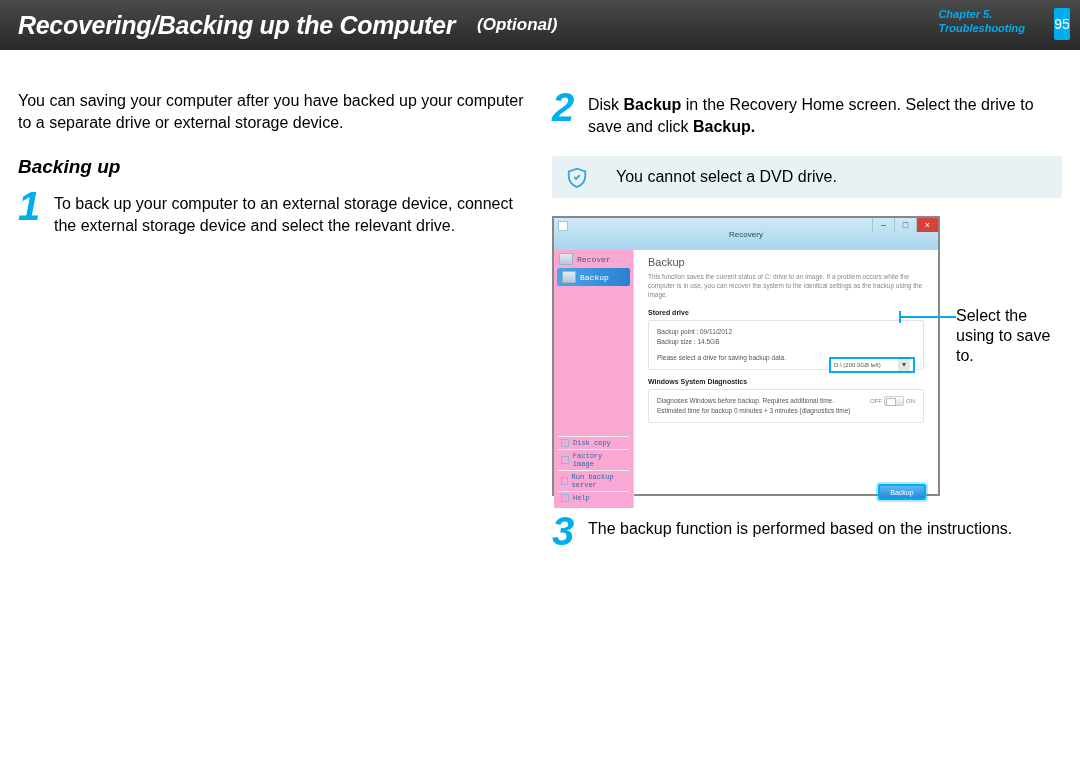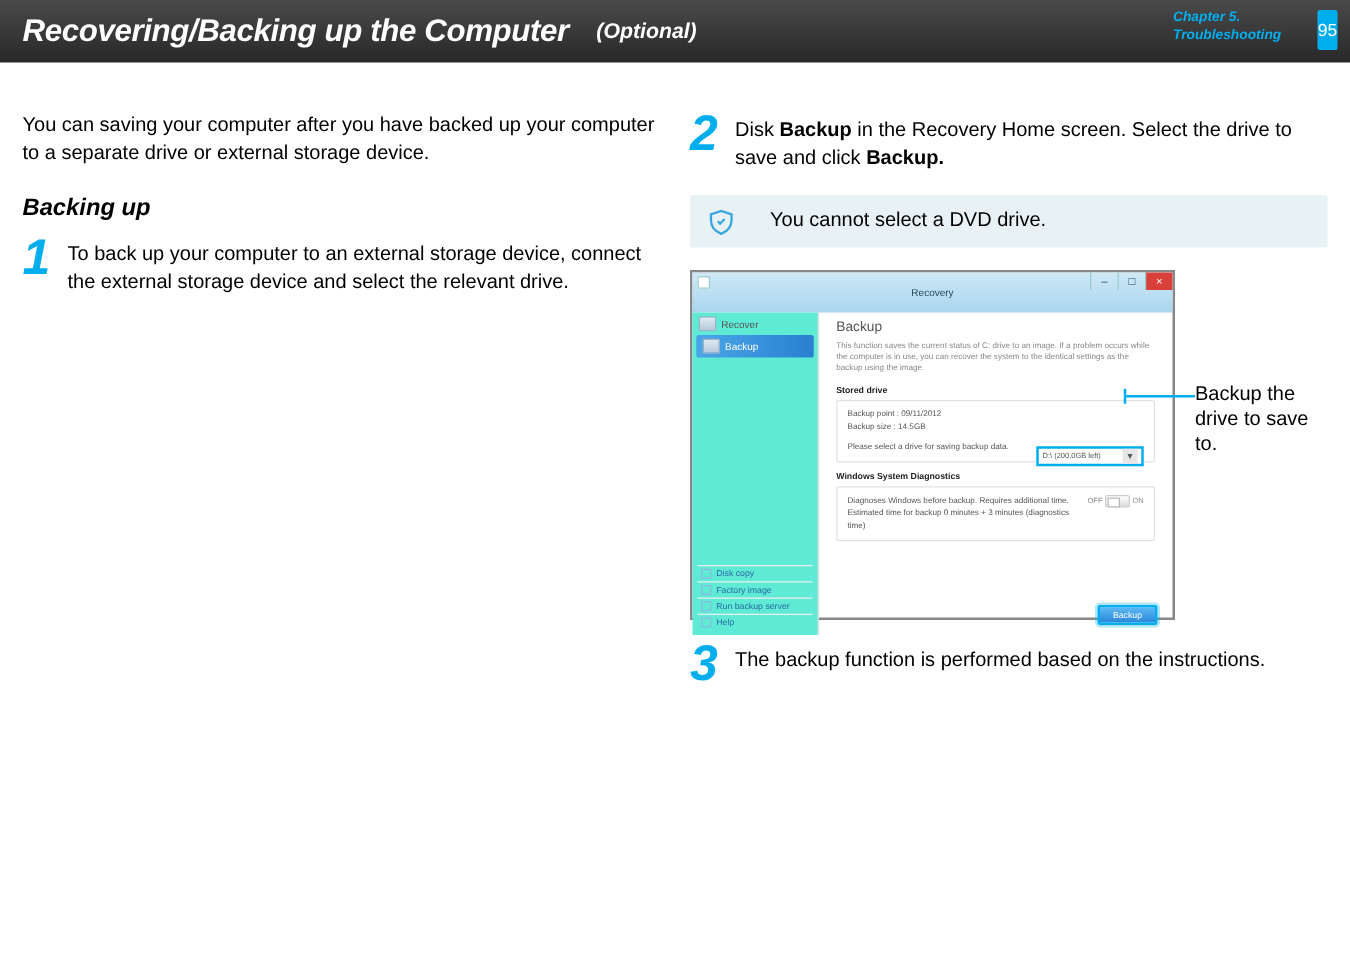--- a/index.html
+++ b/index.html
@@ -22,21 +22,21 @@
   .note-icon { width: 22px; height: 22px; color: #3aa6e0; }
   .note-text { font-size: 16px; }
   .screenshot-wrap { position: relative; margin-bottom: 18px; }
   .shot { border: 2px solid #888; background: #fff; width: 388px; height: 280px; position: relative; font-size: 7px; color: #333; }
   .shot-titlebar { height: 32px; background: linear-gradient(to bottom,#cfe8f6,#a8d6ee); display: flex; align-items: center; justify-content: center; position: relative; font-size: 8px; color: #2a4a5a; text-align: right; }
   .shot-titleicon { position:absolute; left:4px; top:3px; width:10px; height:10px; background:#fff; border:1px solid #9cc; }
   .shot-winbtns { position:absolute; right:0; top:0; display:flex; }
   .shot-winbtn { width:22px; height:14px; border-left:1px solid #9cc; display:flex; align-items:center; justify-content:center; font-size:9px; }
   .shot-close { background:#d9403a; color:#fff; }
   .shot-body { display: flex; height: calc(100% - 18px); }
-  .shot-side { width: 101px; background: #5eead4; border-right: 1px solid #ddd; position: relative; }
+  .shot-side { width: 80px; background: #f9a8d4; border-right: 1px solid #ddd; position: relative; font-family: Liberation Mono, monospace; }
   .side-item { display:flex; align-items:center; gap:4px; padding:3px 5px; font-size:8px; color:#555; }
   .side-ico { width:14px; height:12px; background: linear-gradient(#dfeaf3,#b5c9da); border:1px solid #9bb4c8; border-radius:1px; }
   .side-item.active { background: linear-gradient(to right,#4aa6e8,#2a80d0); color:#fff; border-radius:2px; margin:0 3px; }
   .side-bottom { position:absolute; bottom:4px; left:4px; right:4px; }
   .side-link { display:flex; align-items:center; gap:4px; padding:2px 3px; font-size:7px; color:#2a6aa6; border-top:1px solid #eee; }
   .side-link-ico { width:8px; height:8px; border:1px solid #8abae0; }
   .shot-main { flex:1; padding: 6px 14px; position:relative; }
   .shot-h1 { font-size:11px; color:#555; font-weight:400; margin-bottom:4px; }
   .shot-desc { font-size:6.5px; color:#888; line-height:9px; margin-bottom:10px; }
   .shot-sub { font-size:7px; font-weight:700; color:#222; margin-bottom:4px; }
@@ -160,21 +160,21 @@
                     <div class="toggle"></div>
                     <span class="toggle-lbl">ON</span>
                   </div>
                 </div>
               </div>
               <div class="backup-btn">Backup</div>
             </div>
           </div>
         </div>
         <div class="callout-line"></div>
-        <div class="callout">Backup the drive to save to.</div>
+        <div class="callout">Select the using to save to.</div>
       </div>
 
       <div class="step">
         <div class="step-num">3</div>
         <div class="step-body">The backup function is performed based on the instructions.</div>
       </div>
     </div>
   </div>
 </div>
 

